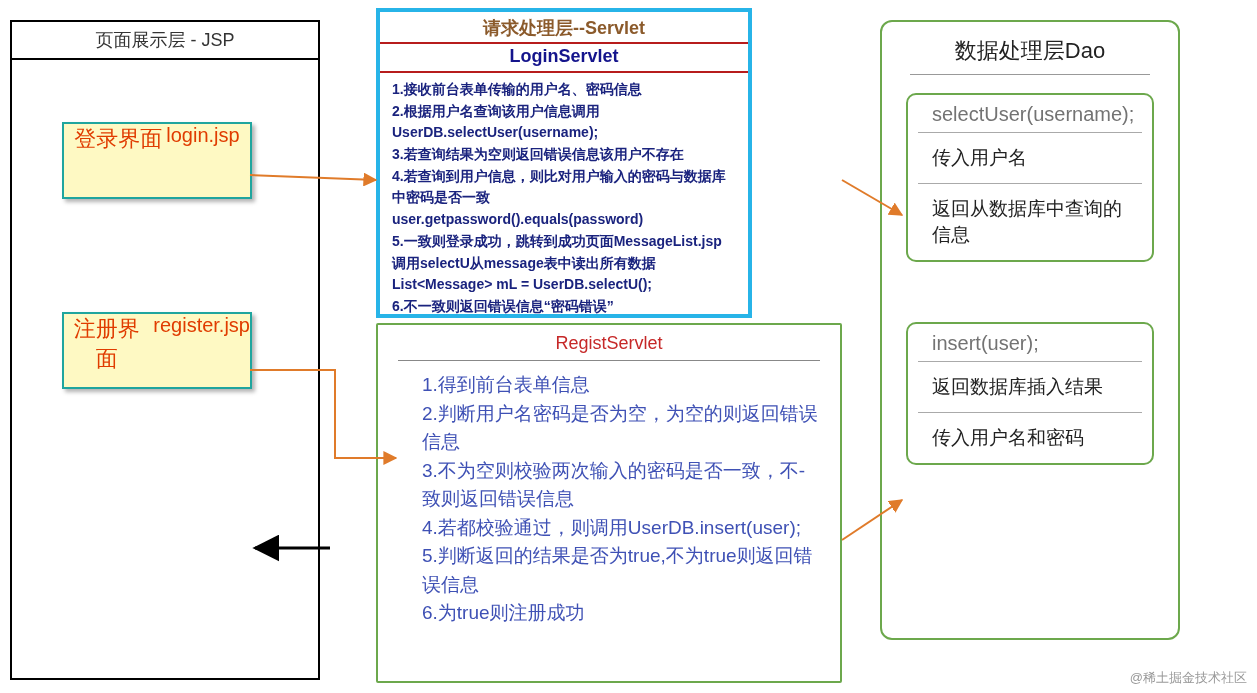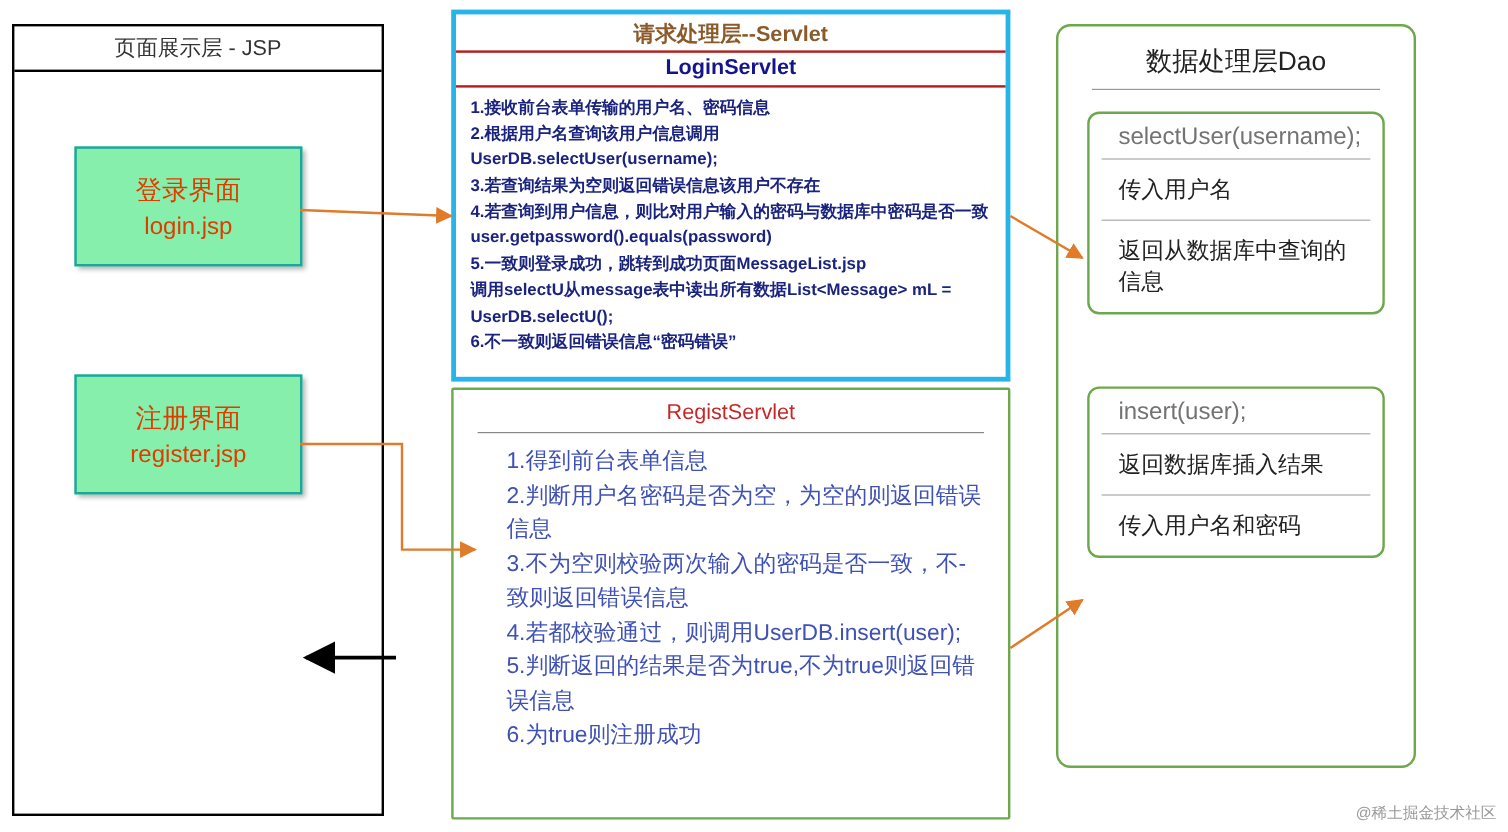--- a/index.html
+++ b/index.html
@@ -24,37 +24,37 @@
     text-align: center;
     padding: 6px 0;
     border-bottom: 2px solid #000;
     font-size: 18px;
     color: #333;
   }
   .jsp-box {
     position: absolute;
     left: 50px;
     width: 190px;
-    height: 100px;
-    background: #86efac;
+    height: 77px;
+    background: #fef9c3;
     border: 2px solid #1fa59e;
     box-shadow: 3px 3px 4px rgba(0,0,0,0.3);
     text-align: center;
     display: flex;
-    flex-direction: column;
+    flex-direction: row;
     justify-content: center;
     gap: 4px;
   }
   .jsp-box .cn { color: #e03c00; font-size: 22px; font-weight: 500; }
   .jsp-box .en { color: #e03c00; font-size: 20px; }
   .servlet-panel {
     position: absolute;
     left: 376px;
     top: 8px;
-    width: 466px;
+    width: 376px;
     height: 310px;
     border: 4px solid #27b4e8;
     background: #fff;
   }
   .servlet-panel-title {
     text-align: center;
     color: #8b5a2b;
     font-weight: bold;
     font-size: 18px;
     padding: 4px 0 2px 0;

